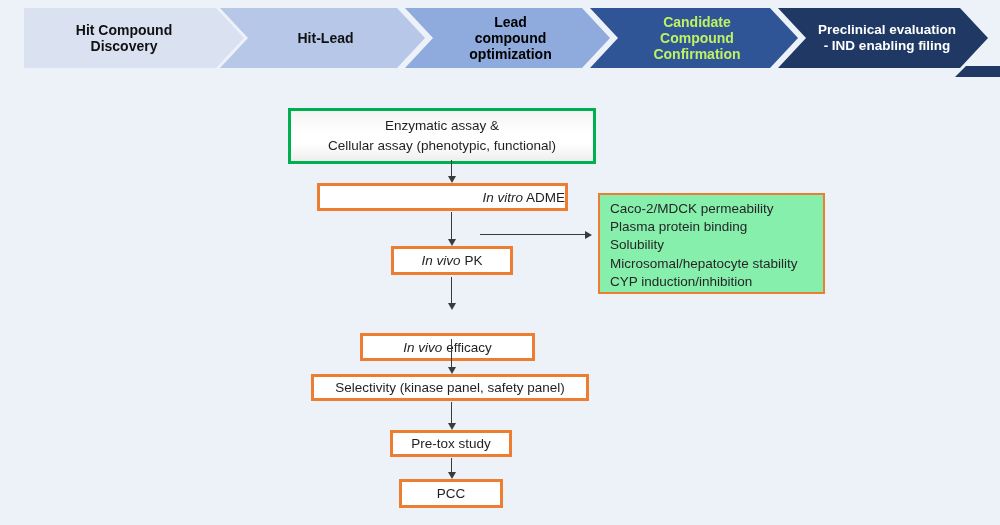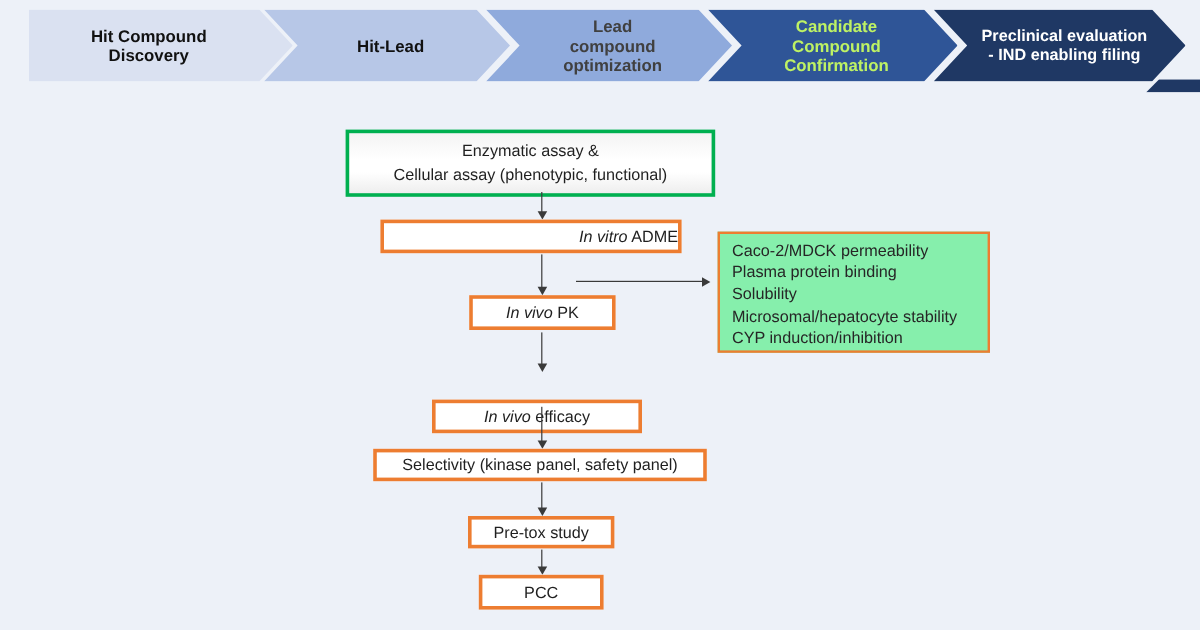--- a/index.html
+++ b/index.html
@@ -130,21 +130,21 @@
 
 <div id="stage">
 
   <div class="chev first" id="chev-1" style="background-color: rgb(218, 225, 241); color: rgb(17, 17, 17);">
     <span class="label">Hit Compound
 Discovery</span>
   </div>
   <div class="chev notched" id="chev-2" style="background-color: rgb(183, 199, 231); color: rgb(17, 17, 17);">
     <span class="label">Hit-Lead</span>
   </div>
-  <div class="chev notched" id="chev-3" style="background-color: rgb(143, 170, 220); color: #404040;">
+  <div class="chev notched" id="chev-3" style="background-color: rgb(143, 170, 220); color: #000000;">
     <span class="label">Lead
 compound
 optimization</span>
   </div>
   <div class="chev notched" id="chev-4" style="background-color: rgb(47, 85, 151); color: #bef264;">
     <span class="label">Candidate
 Compound
 Confirmation</span>
   </div>
   <div class="chev notched" id="chev-5" style="background-color: rgb(31, 56, 100); color: rgb(255, 255, 255);">

